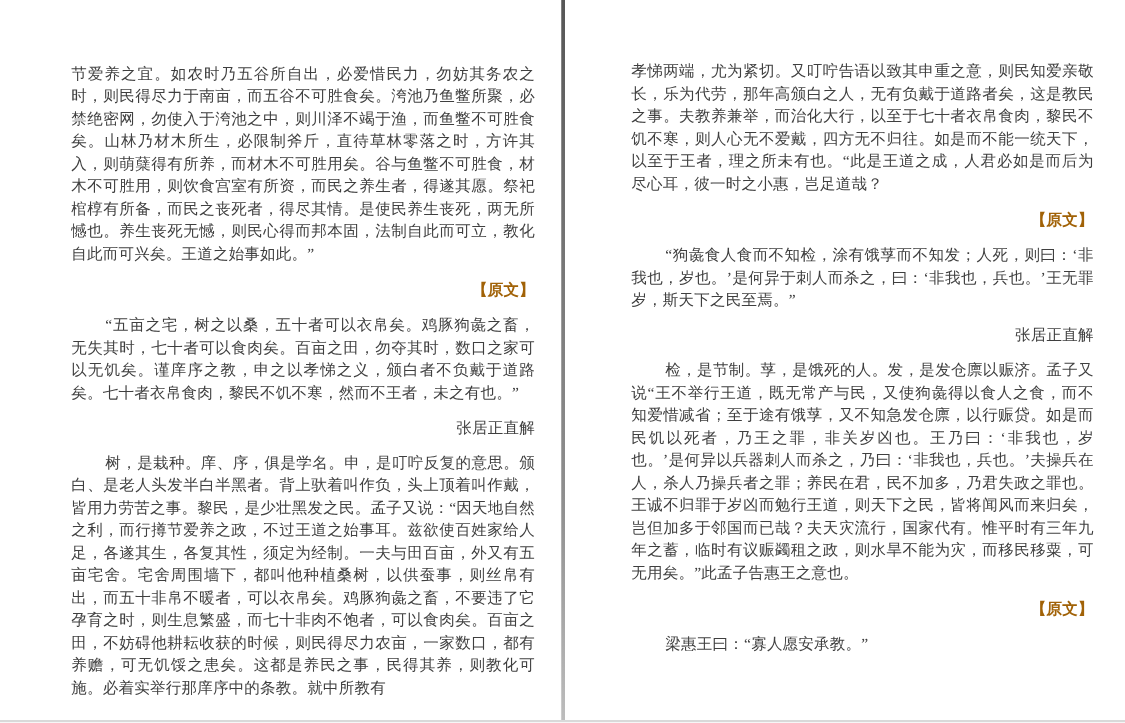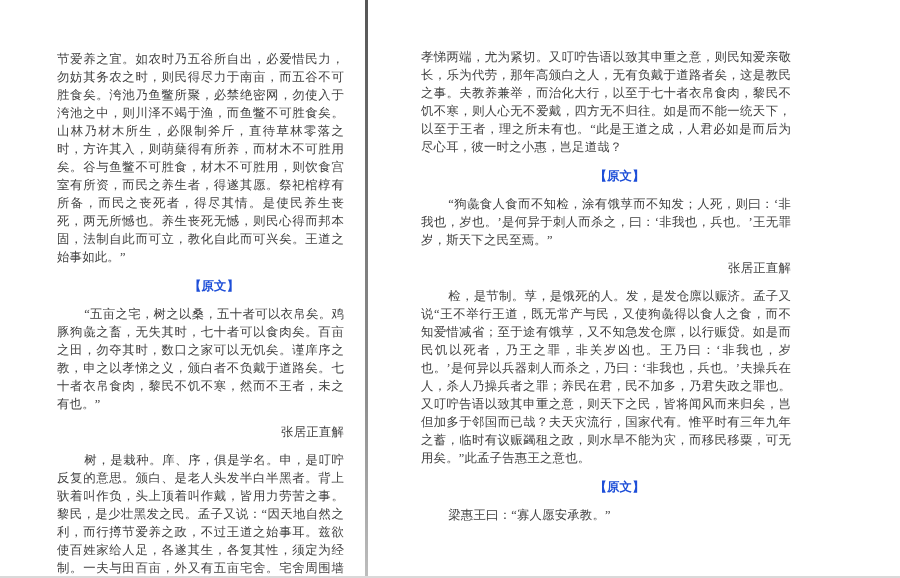--- a/index.html
+++ b/index.html
@@ -18,21 +18,21 @@
     box-sizing: border-box;
     border-bottom: 2px solid #d9d9d9;
     background: #ffffff;
   }
   .page {
     box-sizing: border-box;
     height: 576px;
     overflow: hidden;
   }
   .page-left {
-    width: 365px;
+    width: 449px;
     padding: 50px 21px 0 57px;
   }
   .page-right {
     width: 448px;
     padding: 48px 25px 15px 53px;
   }
   .divider {
     width: 3px;
     height: 576px;
     background: linear-gradient(to bottom, #565656 0%, #7e7e7e 45%, #8f8f8f 70%, #bdbdbd 100%);
@@ -44,23 +44,23 @@
     color: #3f3f3f;
     text-align: justify;
     letter-spacing: 0.2px;
   }
   .block.indent {
     text-indent: 2.2em;
   }
   .heading {
     margin: 11px 0 10px 0;
     font-weight: bold;
-    color: #1d4ed8;
+    color: #a16207;
     text-indent: 2.2em;
-    text-align: center;
+    text-align: right;
   }
   .subheading {
     margin: 10px 0 10px 0;
     text-indent: 2.2em;
     text-align: right;
   }
 </style>
 </head>
 <body>
 
@@ -74,18 +74,18 @@
     <p class="block indent">树，是栽种。庠、序，俱是学名。申，是叮咛反复的意思。颁白、是老人头发半白半黑者。背上驮着叫作负，头上顶着叫作戴，皆用力劳苦之事。黎民，是少壮黑发之民。孟子又说：“因天地自然之利，而行撙节爱养之政，不过王道之始事耳。兹欲使百姓家给人足，各遂其生，各复其性，须定为经制。一夫与田百亩，外又有五亩宅舍。宅舍周围墙下，都叫他种植桑树，以供蚕事，则丝帛有出，而五十非帛不暖者，可以衣帛矣。鸡豚狗彘之畜，不要违了它孕育之时，则生息繁盛，而七十非肉不饱者，可以食肉矣。百亩之田，不妨碍他耕耘收获的时候，则民得尽力农亩，一家数口，都有养赡，可无饥馁之患矣。这都是养民之事，民得其养，则教化可施。必着实举行那庠序中的条教。就中所教有</p>
   </div>
 
   <div class="divider"></div>
 
   <div class="page page-right">
     <p class="block">孝悌两端，尤为紧切。又叮咛告语以致其申重之意，则民知爱亲敬长，乐为代劳，那年高颁白之人，无有负戴于道路者矣，这是教民之事。夫教养兼举，而治化大行，以至于七十者衣帛食肉，黎民不饥不寒，则人心无不爱戴，四方无不归往。如是而不能一统天下，以至于王者，理之所未有也。“此是王道之成，人君必如是而后为尽心耳，彼一时之小惠，岂足道哉？</p>
     <p class="block heading">【原文】</p>
     <p class="block indent">“狗彘食人食而不知检，涂有饿莩而不知发；人死，则曰：‘非我也，岁也。’是何异于刺人而杀之，曰：‘非我也，兵也。’王无罪岁，斯天下之民至焉。”</p>
     <p class="block subheading">张居正直解</p>
-    <p class="block indent">检，是节制。莩，是饿死的人。发，是发仓廪以赈济。孟子又说“王不举行王道，既无常产与民，又使狗彘得以食人之食，而不知爱惜减省；至于途有饿莩，又不知急发仓廪，以行赈贷。如是而民饥以死者，乃王之罪，非关岁凶也。王乃曰：‘非我也，岁也。’是何异以兵器刺人而杀之，乃曰：‘非我也，兵也。’夫操兵在人，杀人乃操兵者之罪；养民在君，民不加多，乃君失政之罪也。又叮咛告语以致其申重之意，则天下之民，皆将闻风而来归矣，岂但加多于邻国而已哉？夫天灾流行，国家代有。惟平时有三年九年之蓄，临时有议赈蠲租之政，则水旱不能为灾，而移民移粟，可无用矣。”此孟子告惠王之意也。</p>
+    <p class="block indent">检，是节制。莩，是饿死的人。发，是发仓廪以赈济。孟子又说“王不举行王道，既无常产与民，又使狗彘得以食人之食，而不知爱惜减省；至于途有饿莩，又不知急发仓廪，以行赈贷。如是而民饥以死者，乃王之罪，非关岁凶也。王乃曰：‘非我也，岁也。’是何异以兵器刺人而杀之，乃曰：‘非我也，兵也。’夫操兵在人，杀人乃操兵者之罪；养民在君，民不加多，乃君失政之罪也。王诚不归罪于岁凶而勉行王道，则天下之民，皆将闻风而来归矣，岂但加多于邻国而已哉？夫天灾流行，国家代有。惟平时有三年九年之蓄，临时有议赈蠲租之政，则水旱不能为灾，而移民移粟，可无用矣。”此孟子告惠王之意也。</p>
     <p class="block heading">【原文】</p>
     <p class="block indent">梁惠王曰：“寡人愿安承教。”</p>
   </div>
 
 </div>
 
 </body></html>

